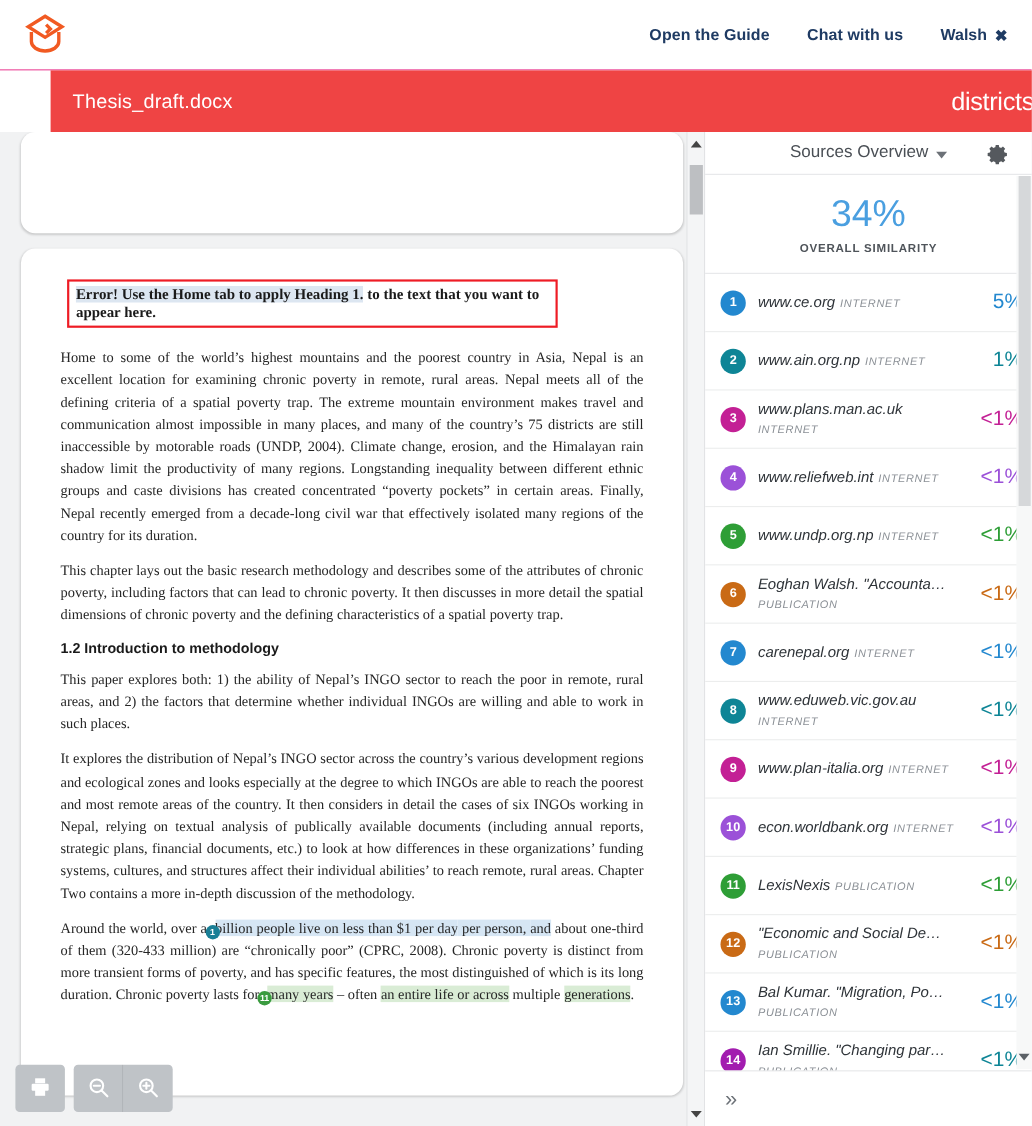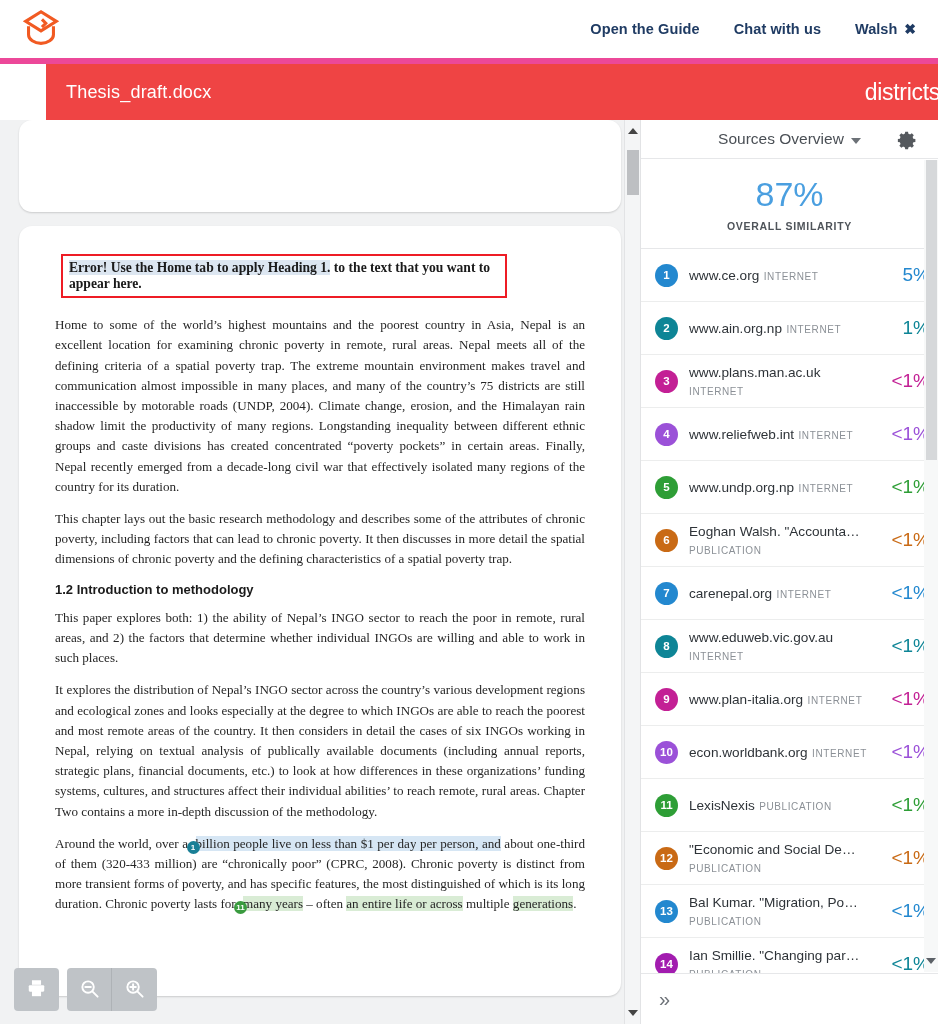--- a/index.html
+++ b/index.html
@@ -9,21 +9,21 @@
     font-family: "Liberation Sans", sans-serif;
     overflow: hidden;
   }
 
   
   .topbar {
     height: 64px; width: 100%;
     background: #ffffff;
     display: flex; align-items: center;
     padding: 0 22px 0 18px;
-    border-bottom: 6px solid #ec4899;
+    border-bottom: 1px solid #ec4899;
   }
   .brand-logo { width: 46px; height: 46px; display:block; }
   .topbar-spacer { flex: 1 1 auto; }
   .top-link {
     font-size: 14.5px; font-weight: bold; color: #1f3b63;
     margin-left: 34px; letter-spacing: .1px; white-space: nowrap;
     cursor: pointer;
   }
   .close-link { display: flex; align-items: center; gap: 7px; margin-left: 34px; cursor: pointer; }
   .close-link .lbl { font-size: 14.5px; font-weight: bold; color:#1f3b63; }
@@ -174,21 +174,21 @@
     height: 53px; padding: 0 8px 0 14px;
     border-bottom: 1px solid #eceded;
     cursor: pointer;
   }
   .badge {
     width: 23px; height: 23px; border-radius: 50%;
     color: #fff; font-size: 11.5px; font-weight: bold;
     display: flex; align-items: center; justify-content: center;
     flex: 0 0 auto; margin-right: 11px;
   }
-  .src-txt { flex: 1 1 auto; min-width: 0; }
+  .src-txt { flex: 1 1 auto; min-width: 0; font-style: italic; }
   .src-name {
     font-size: 13.6px; color: #2e3338; line-height: 1.15;
     white-space: nowrap; overflow: hidden; text-overflow: ellipsis;
   }
   .src-type { font-size: 10px; color: #8b9096; letter-spacing: .6px; margin-top: 3px; }
   .src-pct { font-size: 19px; flex: 0 0 auto; margin-left: 6px; text-align: right; min-width: 52px; }
 
   .panel-foot {
     height: 52px; display: flex; align-items: center;
     padding-left: 18px; border-top: 1px solid #e6e7e9;
@@ -315,21 +315,21 @@
       </span>
       <span class="gear">
         <svg width="21" height="21" viewBox="0 0 24 24" fill="#55595e">
           <path d="M12 8.3a3.7 3.7 0 100 7.4 3.7 3.7 0 000-7.4zm0 5.6a1.9 1.9 0 110-3.8 1.9 1.9 0 010 3.8z"></path>
           <path d="M21 13.6v-3.2l-2.4-.5a6.9 6.9 0 00-.8-1.9l1.4-2-2.3-2.3-2 1.4a6.9 6.9 0 00-1.9-.8L12.6 2h-3.2l-.5 2.3a6.9 6.9 0 00-1.9.8l-2-1.4L2.7 6l1.4 2a6.9 6.9 0 00-.8 1.9L1 10.4v3.2l2.3.5c.2.7.5 1.3.8 1.9l-1.4 2 2.3 2.3 2-1.4c.6.4 1.2.6 1.9.8l.5 2.3h3.2l.5-2.3c.7-.2 1.3-.4 1.9-.8l2 1.4 2.3-2.3-1.4-2c.4-.6.6-1.2.8-1.9l2.3-.5z"></path>
         </svg>
       </span>
     </div>
 
     <div class="overall">
-      <div class="pct" style="color: rgb(74, 159, 224);">87%</div>
+      <div class="pct" style="color: rgb(74, 159, 224);">34%</div>
       <div class="cap">OVERALL SIMILARITY</div>
     </div>
 
     <div class="src-list">
       <div class="src-row">
         <span class="badge" style="background: rgb(35, 136, 207);">1</span>
         <span class="src-txt">
           <span class="src-name">www.ce.org</span>
           <span class="src-type">INTERNET</span>
         </span>

